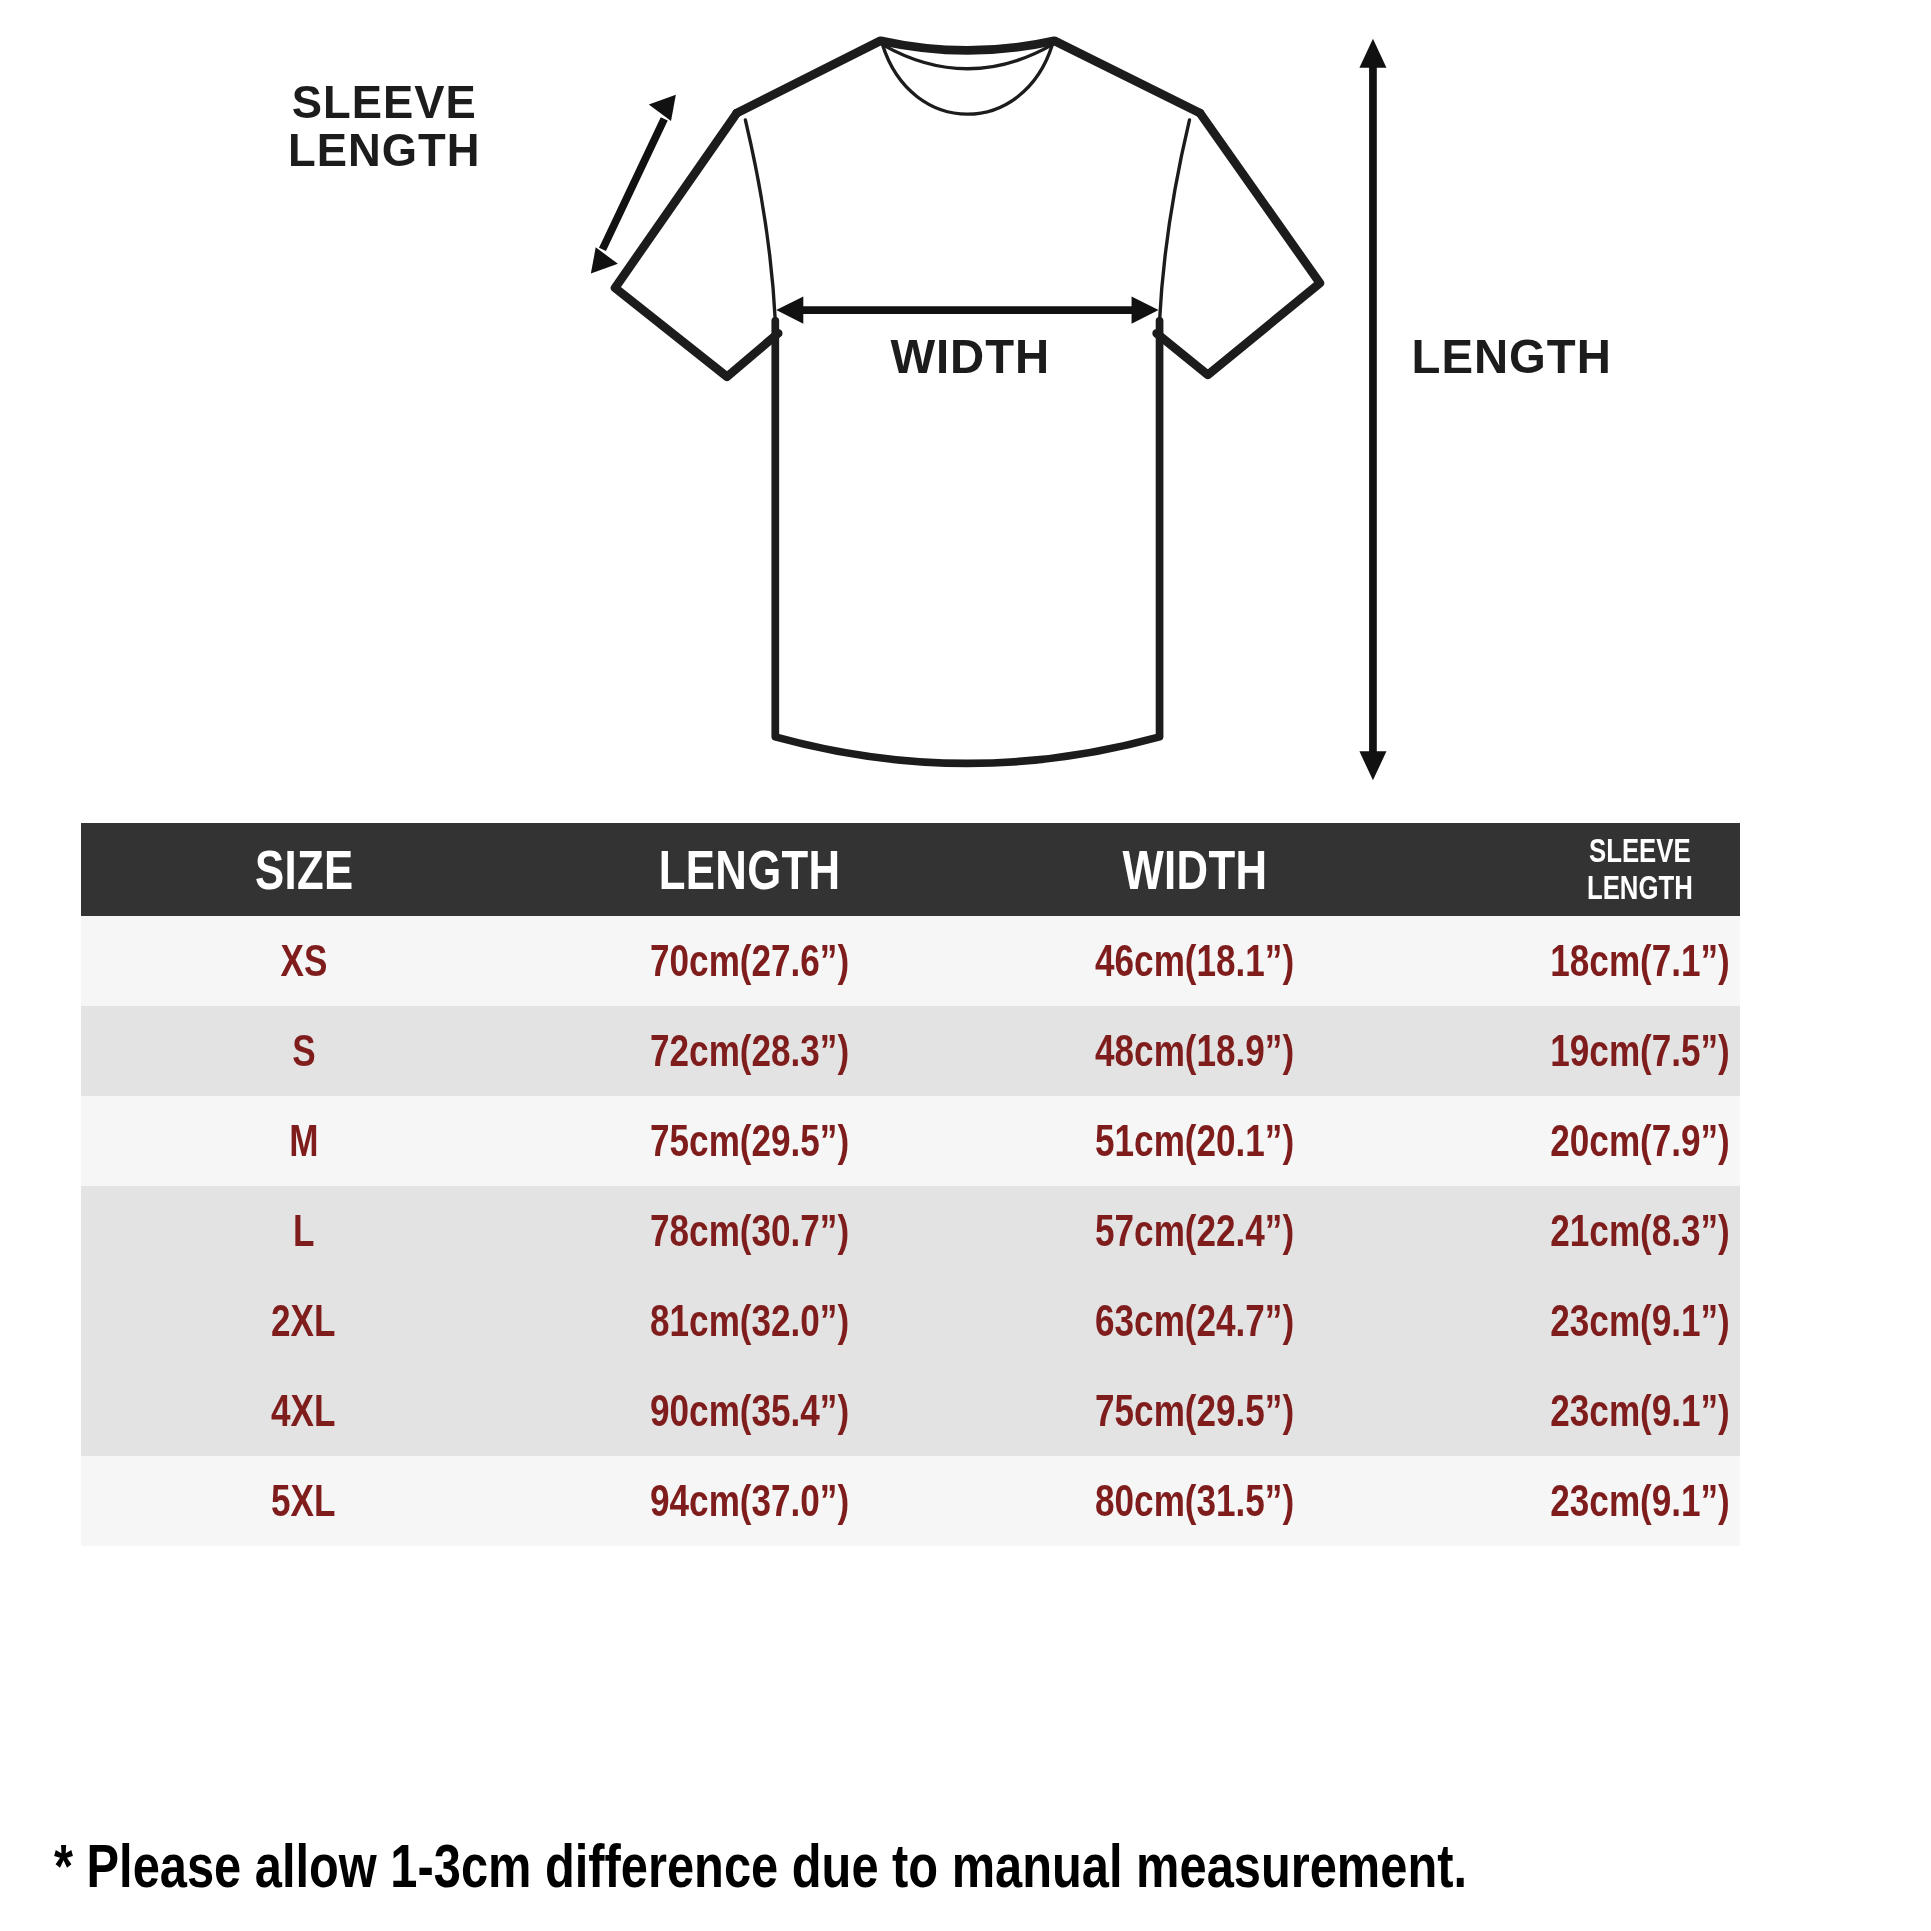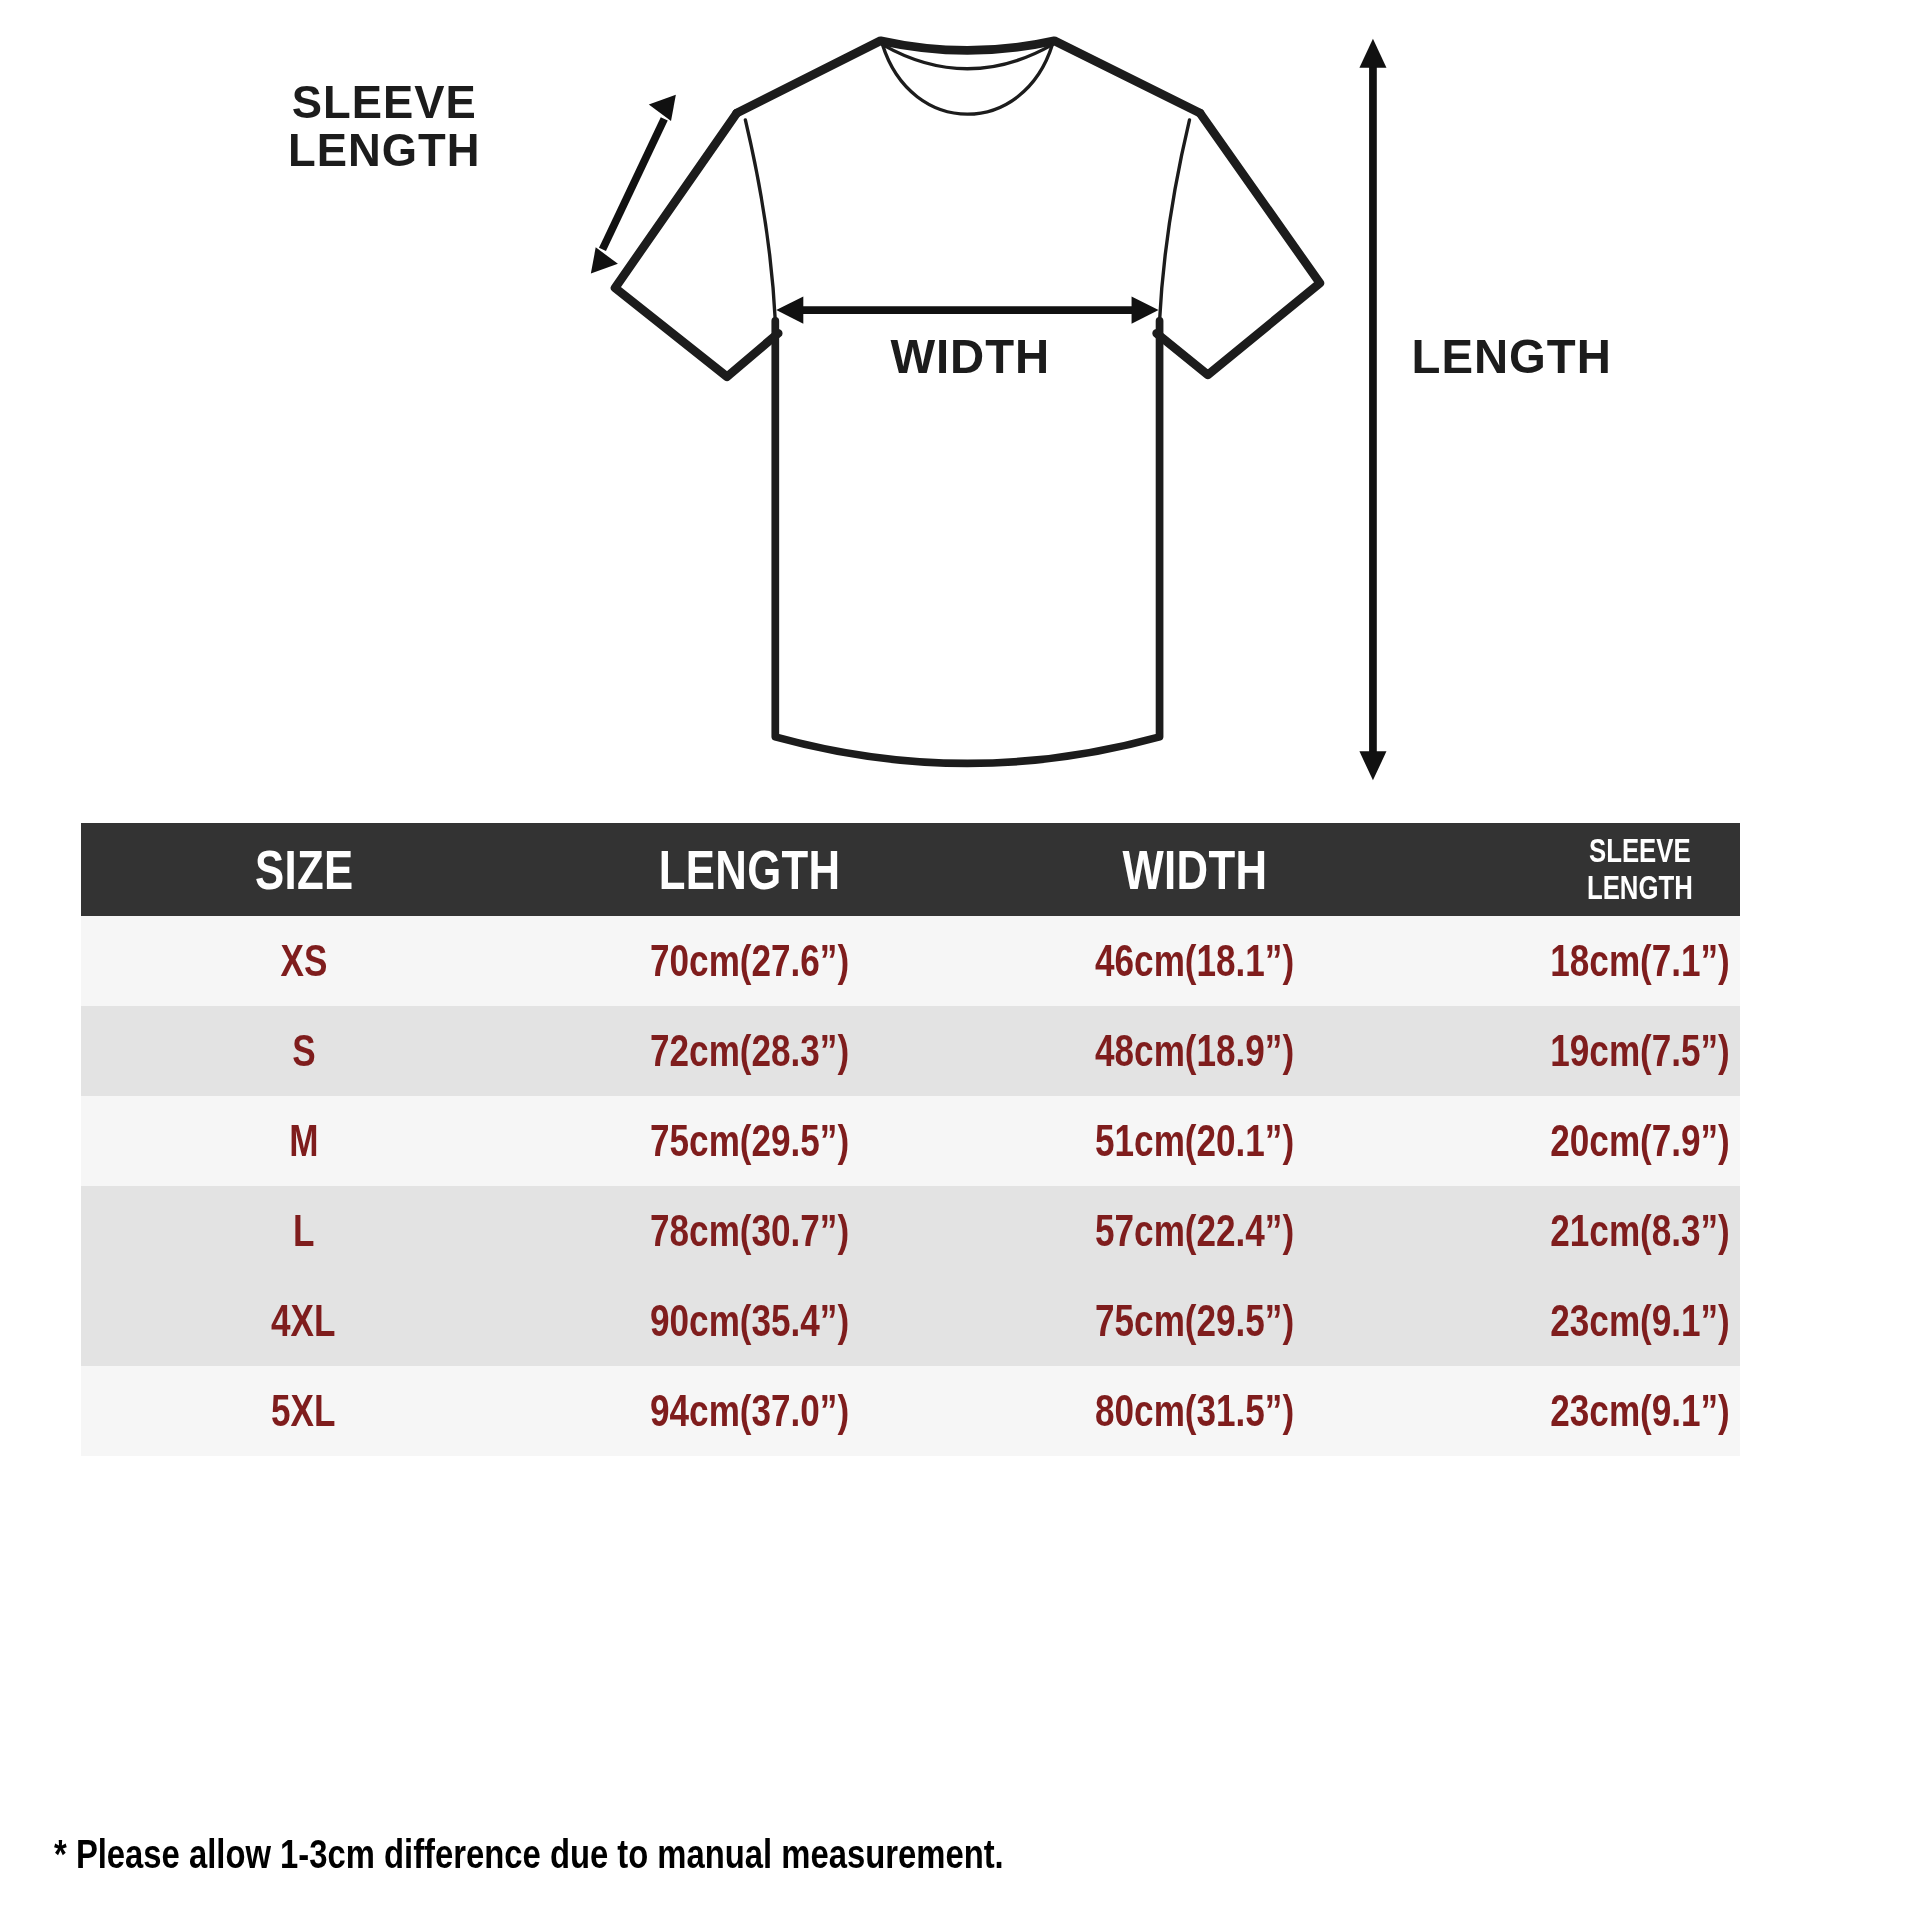--- a/index.html
+++ b/index.html
@@ -35,21 +35,21 @@
 
   
   .cnd{display:inline-block;transform:scaleX(0.78);transform-origin:center center;white-space:nowrap;}
   .hd{font-size:56px;font-weight:bold;letter-spacing:0.5px;}
   .hd2{font-size:33px;font-weight:bold;line-height:1.12;text-align:center;}
   .hd2 .hline{display:block;}
 
   
   .footnote{
     position:absolute;left:54px;top:1831px;
-    font-weight:bold;font-size:41px;color:#000000;white-space:nowrap;
+    font-weight:bold;font-size:61px;color:#000000;white-space:nowrap;
   }
   .footnote .cnd{transform-origin:left center;transform:scaleX(0.8);}
 </style>
 </head>
 <body>
 
 <div class="page">
 
   <svg class="diagram-svg" width="1931" height="823" viewBox="0 0 2000 852" xmlns="http://www.w3.org/2000/svg">
 
@@ -128,20 +128,26 @@
         <td><span class="cnd">51cm(20.1”)</span></td>
         <td><span class="cnd">20cm(7.9”)</span></td>
       </tr>
       <tr class="row-dark">
         <td><span class="cnd">L</span></td>
         <td><span class="cnd">78cm(30.7”)</span></td>
         <td><span class="cnd">57cm(22.4”)</span></td>
         <td><span class="cnd">21cm(8.3”)</span></td>
       </tr>
       <tr class="row-dark">
+        <td><span class="cnd">2XL</span></td>
+        <td><span class="cnd">81cm(32.0”)</span></td>
+        <td><span class="cnd">63cm(24.7”)</span></td>
+        <td><span class="cnd">23cm(9.1”)</span></td>
+      </tr>
+      <tr class="row-dark">
         <td><span class="cnd">4XL</span></td>
         <td><span class="cnd">90cm(35.4”)</span></td>
         <td><span class="cnd">75cm(29.5”)</span></td>
         <td><span class="cnd">23cm(9.1”)</span></td>
       </tr>
       <tr class="row-light">
         <td><span class="cnd">5XL</span></td>
         <td><span class="cnd">94cm(37.0”)</span></td>
         <td><span class="cnd">80cm(31.5”)</span></td>
         <td><span class="cnd">23cm(9.1”)</span></td>

